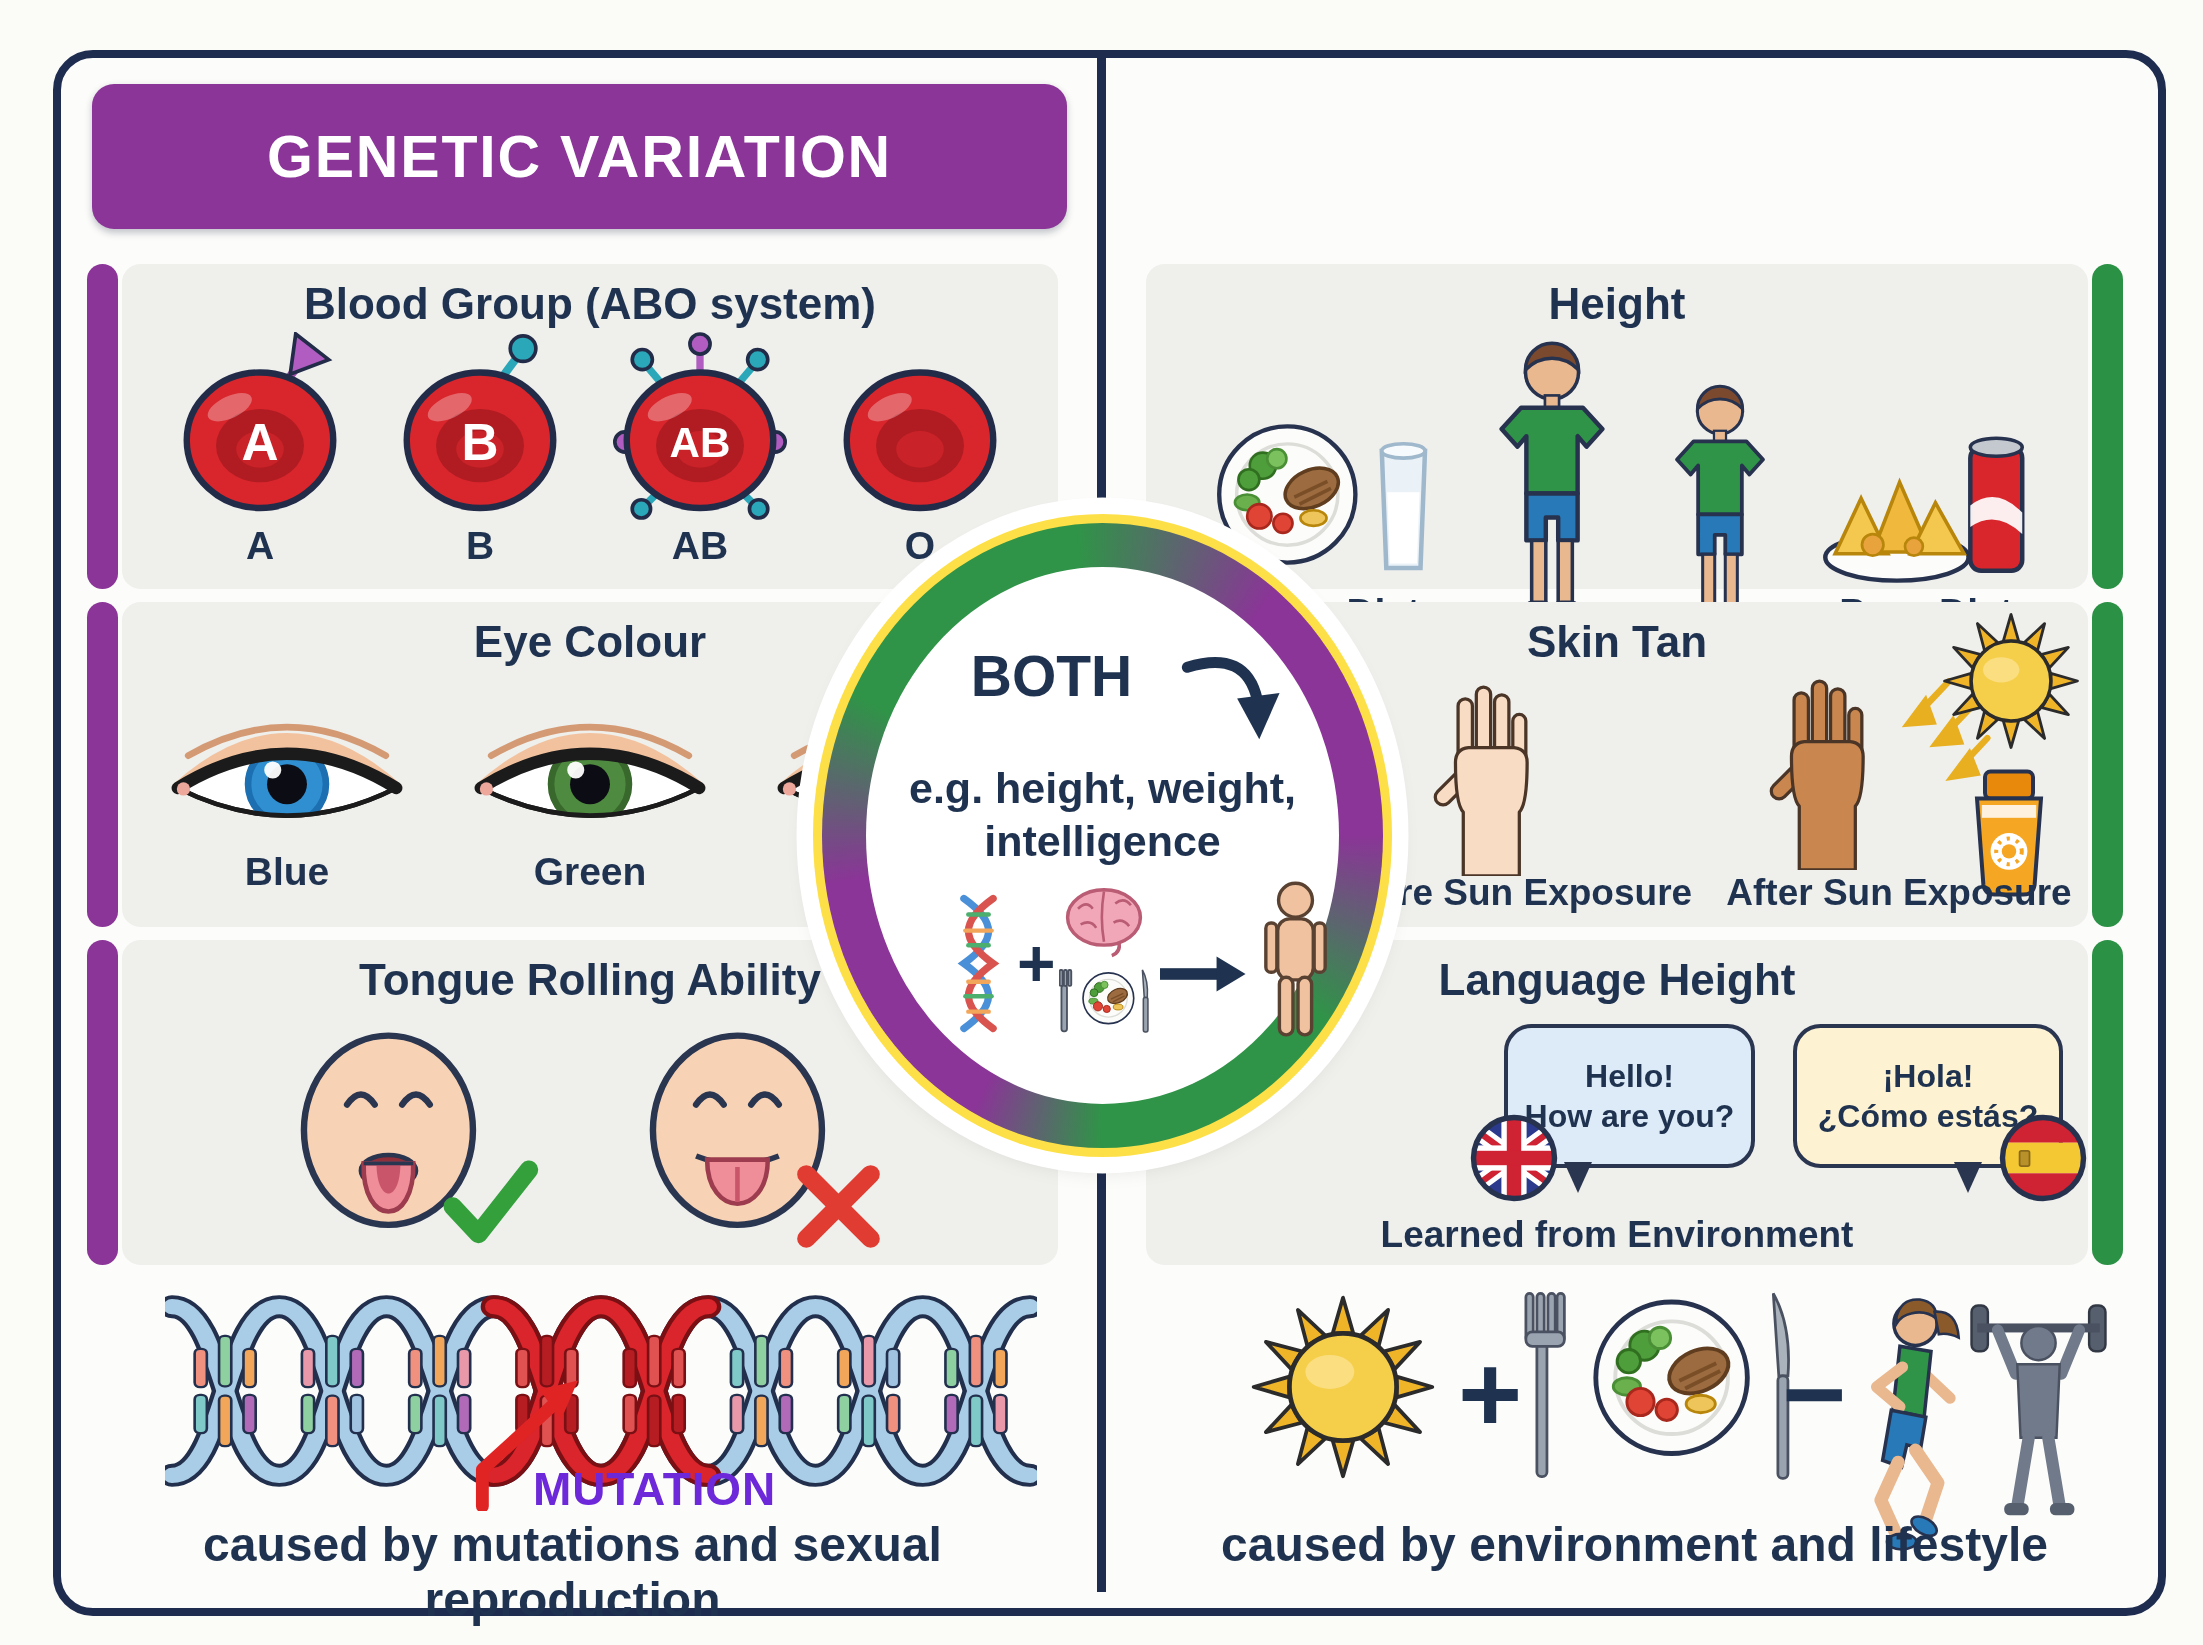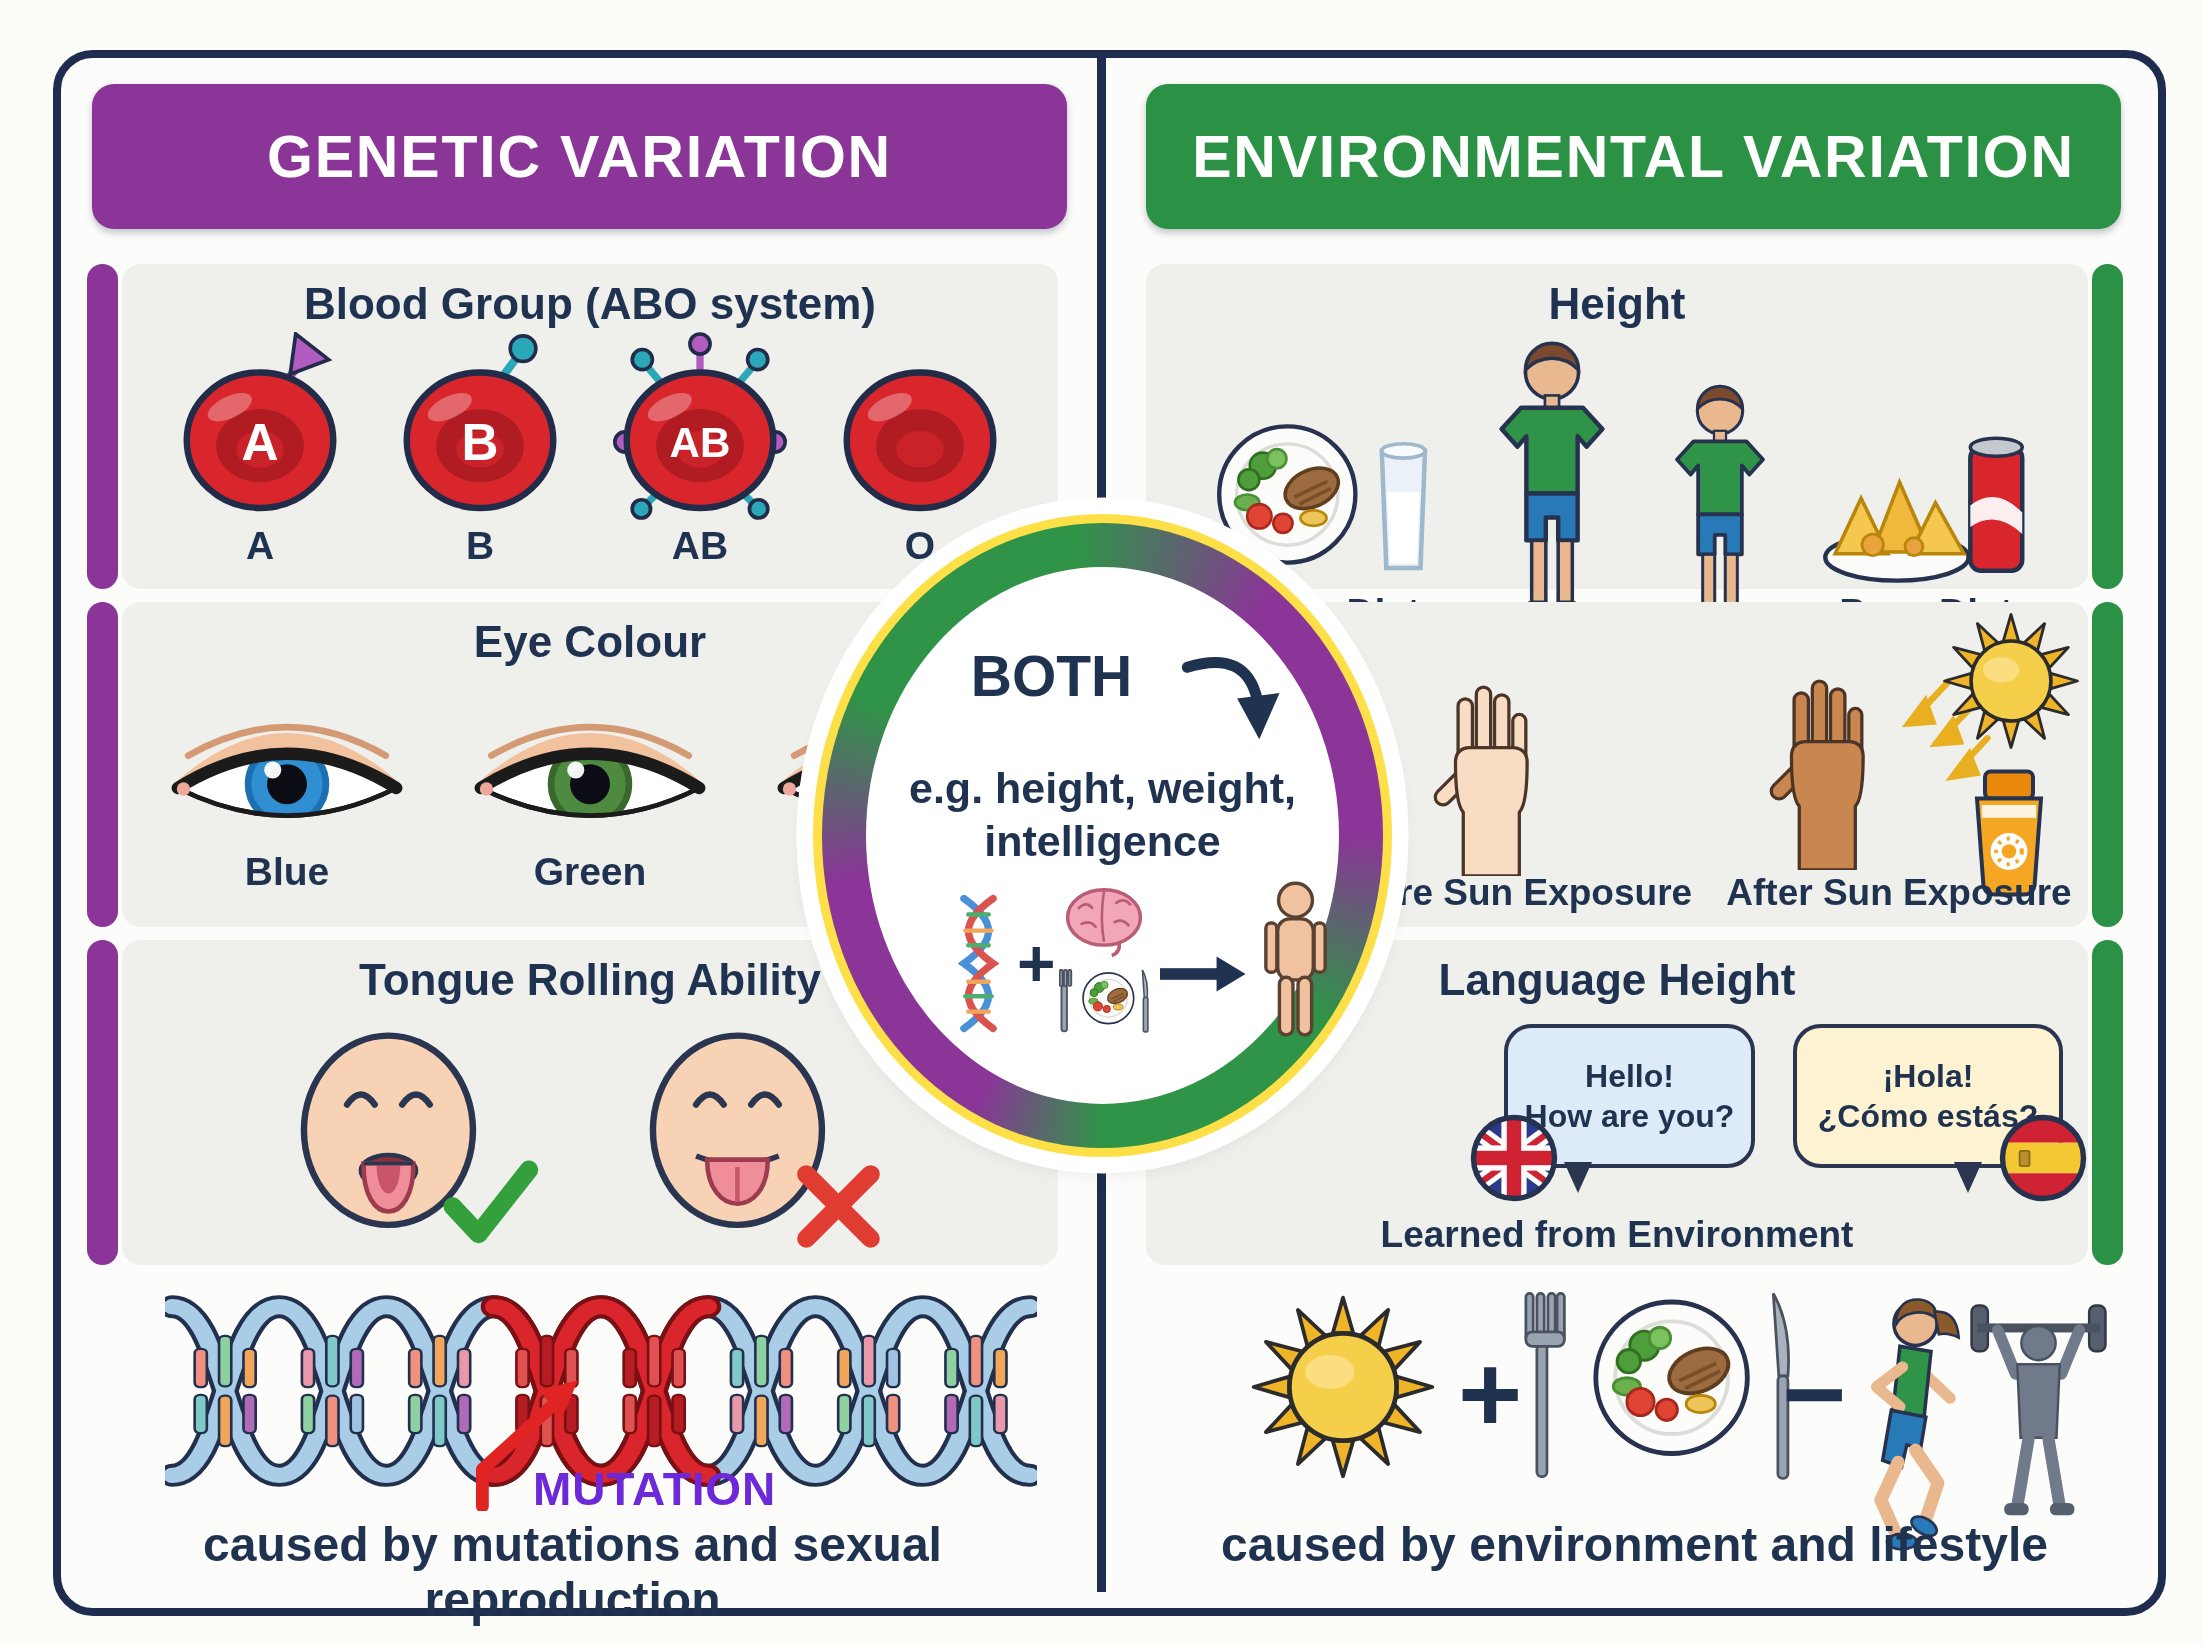--- a/index.html
+++ b/index.html
@@ -133,23 +133,20 @@
       </g>
     </defs>
   </svg>
 
   <div class="frame"></div>
   <div class="divider"></div>
 
   <div class="hdr hdr-purple">
     <span>GENETIC VARIATION</span>
   </div>
-  <div class="hdr hdr-green">
-    <span>ENVIRONMENTAL VARIATION</span>
-  </div>
 
   <div class="accent ac-purple row1"></div>
   <div class="accent ac-purple row2"></div>
   <div class="accent ac-purple row3"></div>
   <div class="accent ac-green row1"></div>
   <div class="accent ac-green row2"></div>
   <div class="accent ac-green row3"></div>
 
   <div class="card card-l row1">
     <div class="cardtitle">Blood Group (ABO system)</div>
@@ -398,20 +395,21 @@
           <path d="M167,120 Q196,98 225,128 L225,152 Q196,124 167,144 Z" fill="#ffffff" opacity="0.92"></path>
           <ellipse cx="196" cy="55" rx="29" ry="10" fill="#c3c9cf" stroke="#27324f" stroke-width="4"></ellipse>
         </svg>
         <span class="dietlabel">Poor Diet</span>
       </div>
     </div>
   </div>
 
   <div class="card card-r row2">
     <div class="rel">
+      <div class="cardtitle" style="position:absolute;top:0;width:100%;text-align:center">Skin Tan</div>
       <svg class="abs" style="left:275px;top:72px;color:#f8dcc4" width="138" height="202" viewBox="0 0 210 310">
           <use href="#handicon"></use>
         </svg>
       <svg class="abs" style="left:611px;top:66px;color:#c9874f" width="138" height="202" viewBox="0 0 210 310">
           <use href="#handicon"></use>
         </svg>
       <svg class="abs" style="left:746px;top:72px" width="101" height="119" viewBox="0 0 110 130">
         <g stroke="#e8b020" stroke-width="7" fill="#e8b020" stroke-linecap="round">
           <line x1="62" y1="8" x2="28" y2="44"></line>
             <polygon points="36,30 18,54 44,52"></polygon>

